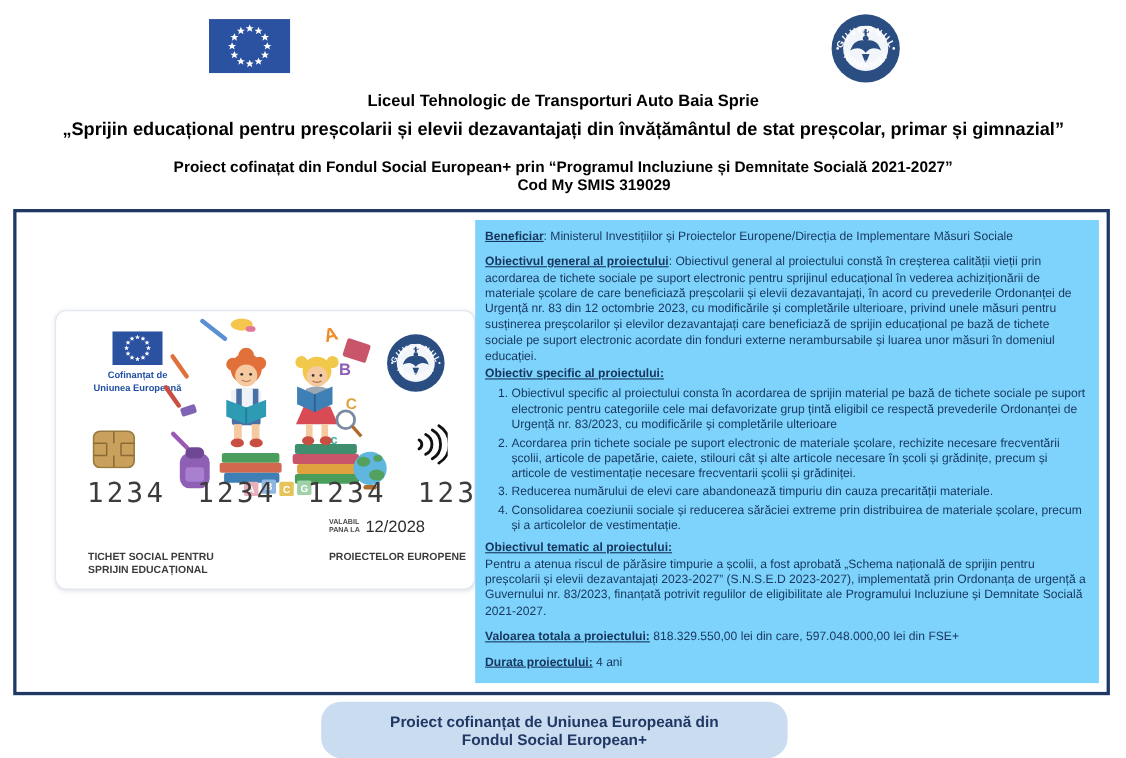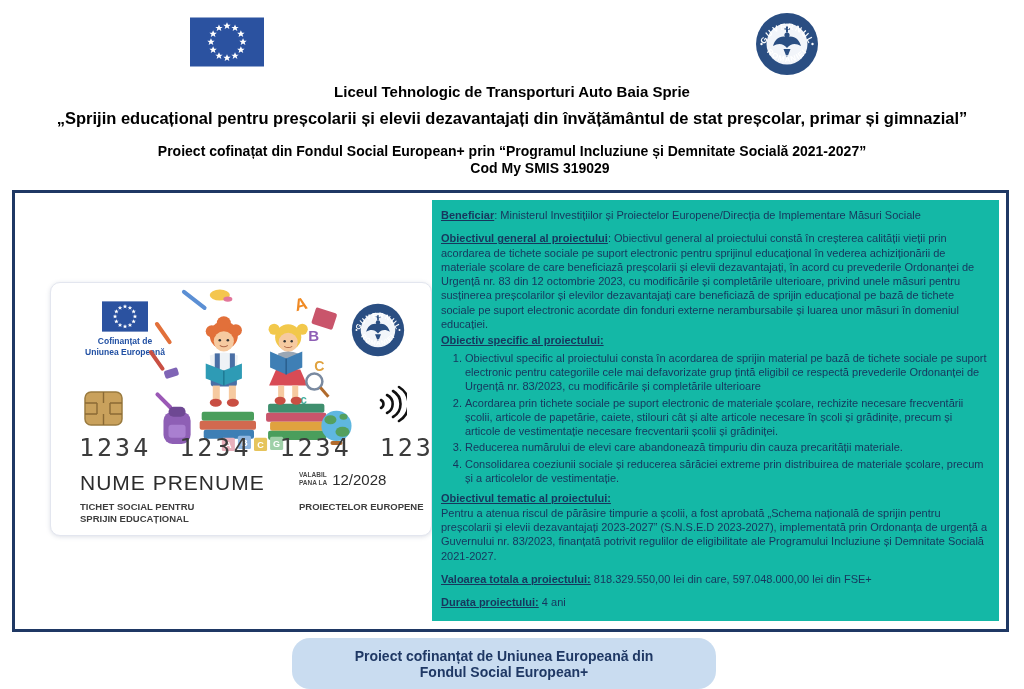--- a/index.html
+++ b/index.html
@@ -15,21 +15,21 @@
   .t-project{position:absolute;top:109px;left:0;width:100%;text-align:center;
              font-size:16.5px;font-weight:bold;}
   .t-cofin{position:absolute;top:143px;left:0;width:100%;text-align:center;
            font-size:14px;font-weight:bold;}
   .t-smis{position:absolute;top:160px;left:0;width:100%;text-align:center;
           font-size:14px;font-weight:bold;padding-left:28px;}
   
   .frame{position:absolute;left:12px;top:190px;width:997px;height:442px;
          border:3px solid #1f3864;background:#fff;box-sizing:border-box;}
   
-  .info{position:absolute;left:417px;top:7px;width:567px;height:421px;background:#14b8a6;
+  .info{position:absolute;left:417px;top:7px;width:567px;height:421px;background:#7dd3fc;
         color:#17365d;font-size:11px;line-height:1.3;padding:8px 9px;box-sizing:border-box;}
   .info p{margin:0 0 9px 0;}
   .info .lbl{font-weight:bold;text-decoration:underline;}
   .info .hd{font-weight:bold;text-decoration:underline;margin:0;}
   .info ol{margin:3px 0 6px 0;padding-left:24px;}
   .info li{margin:0 0 2px 0;}
   
   .card{position:absolute;left:35px;top:89px;width:380px;height:252px;background:#fff;
         border:1px solid #e3e6ef;border-radius:10px;box-shadow:0 1px 4px rgba(120,130,160,.25);}
   .card-eu{position:absolute;left:18px;top:18px;width:112px;text-align:center;}
@@ -230,21 +230,20 @@
       <svg class="contactless" viewBox="0 0 30 38">
         <g stroke="#111" stroke-width="2.6" fill="none" stroke-linecap="round">
           <path d="M4,15 a4.5,4.5 0 0 1 0,8"></path>
           <path d="M10,10 a10,10 0 0 1 0,18"></path>
           <path d="M16,6 a15,15 0 0 1 0,26"></path>
           <path d="M22,2 a20,20 0 0 1 0,34"></path>
         </g>
       </svg>
 
       <div class="card-number">1234 1234 1234 1234</div>
-      <div class="card-name">NUME PRENUME</div>
 
       <div class="valid">
         <div class="vl">
           <div>VALABIL</div>
           <div>PANA LA</div>
         </div>
         <div class="vv">12/2028</div>
       </div>
 
       <div class="card-type">

